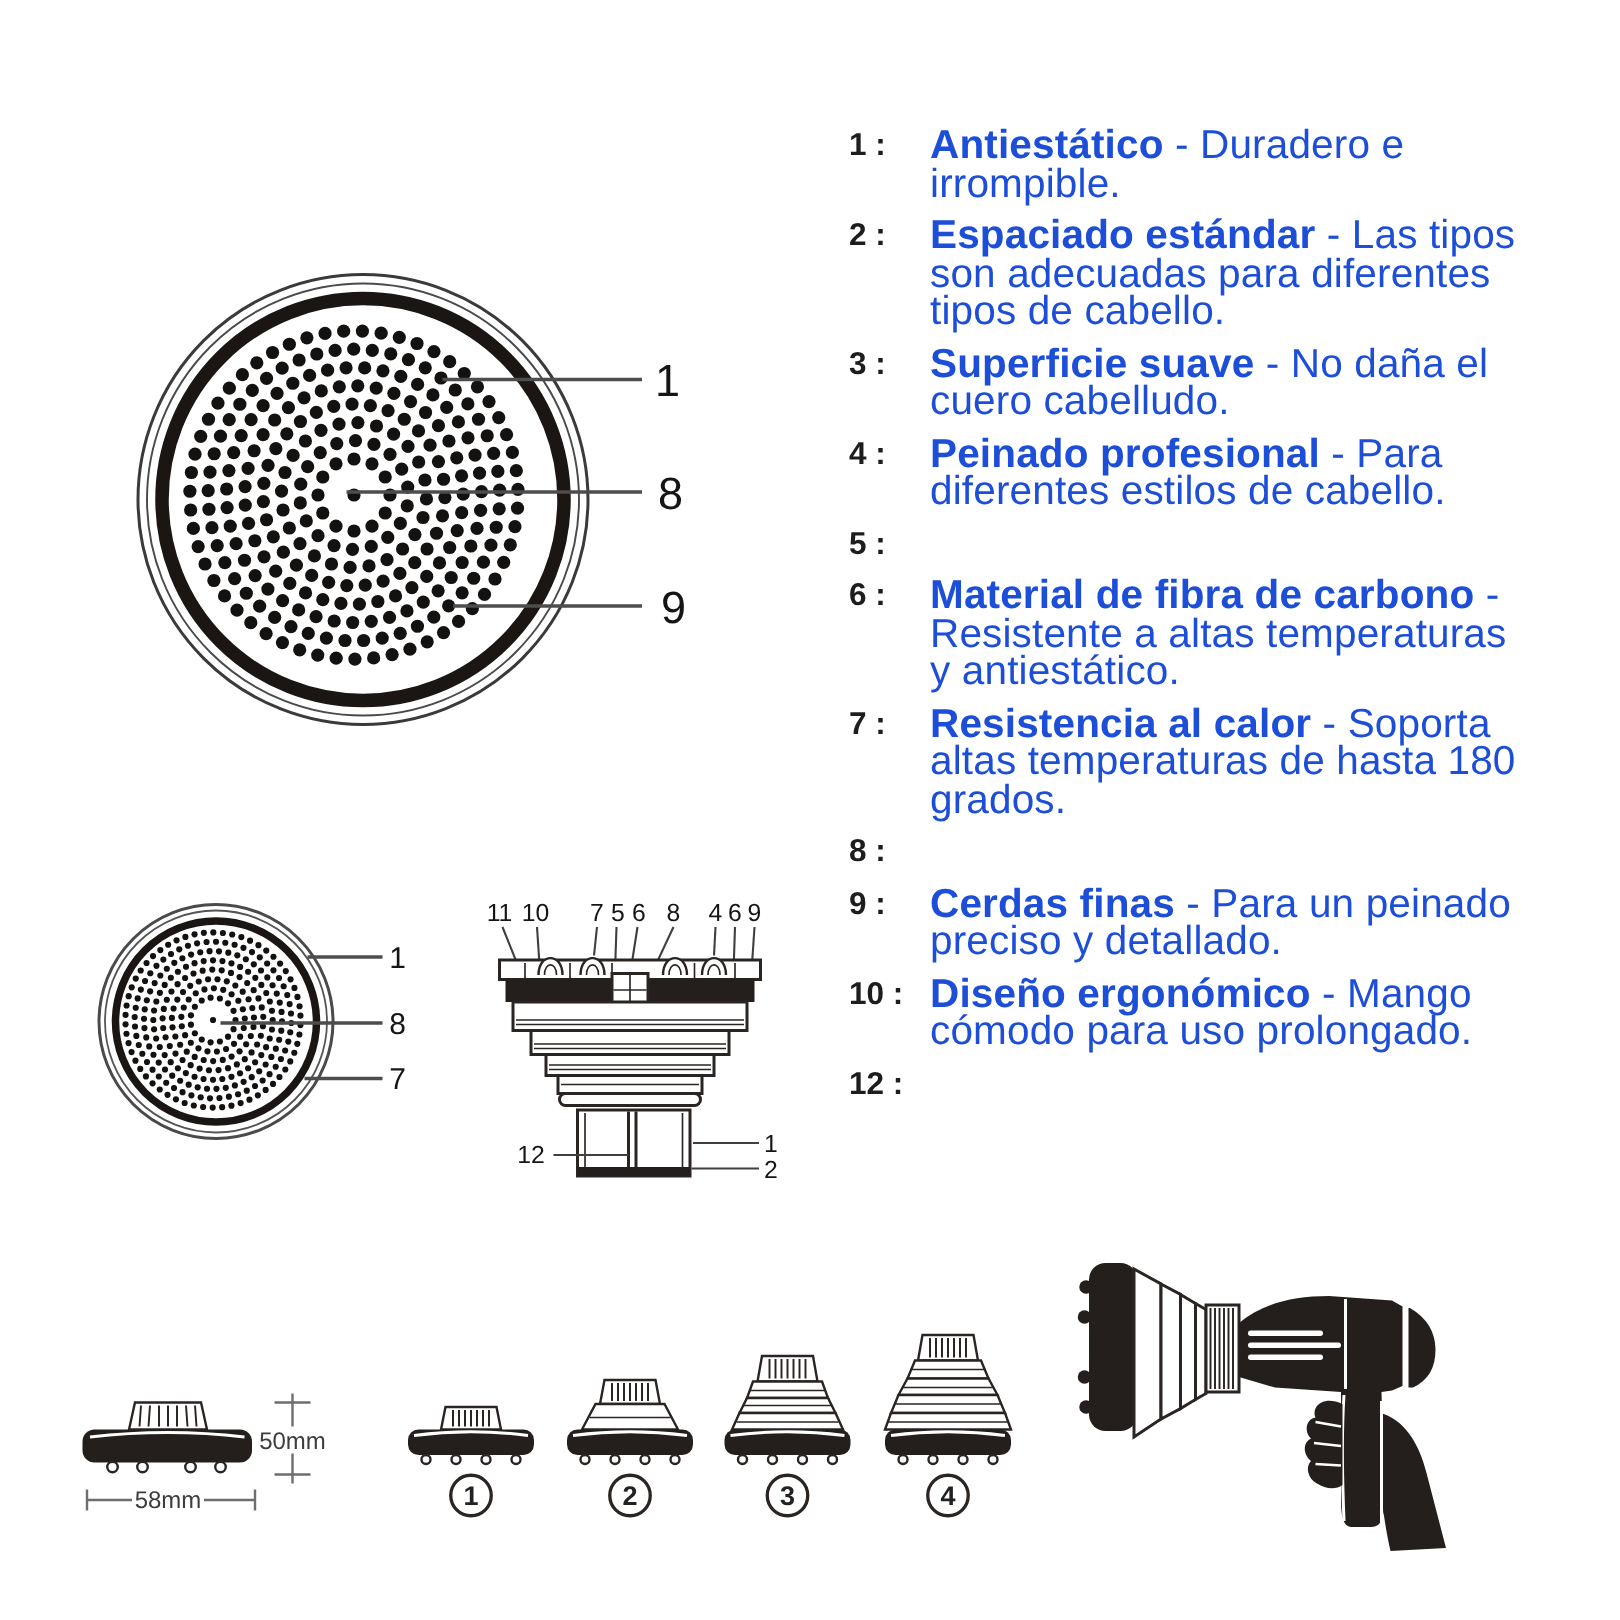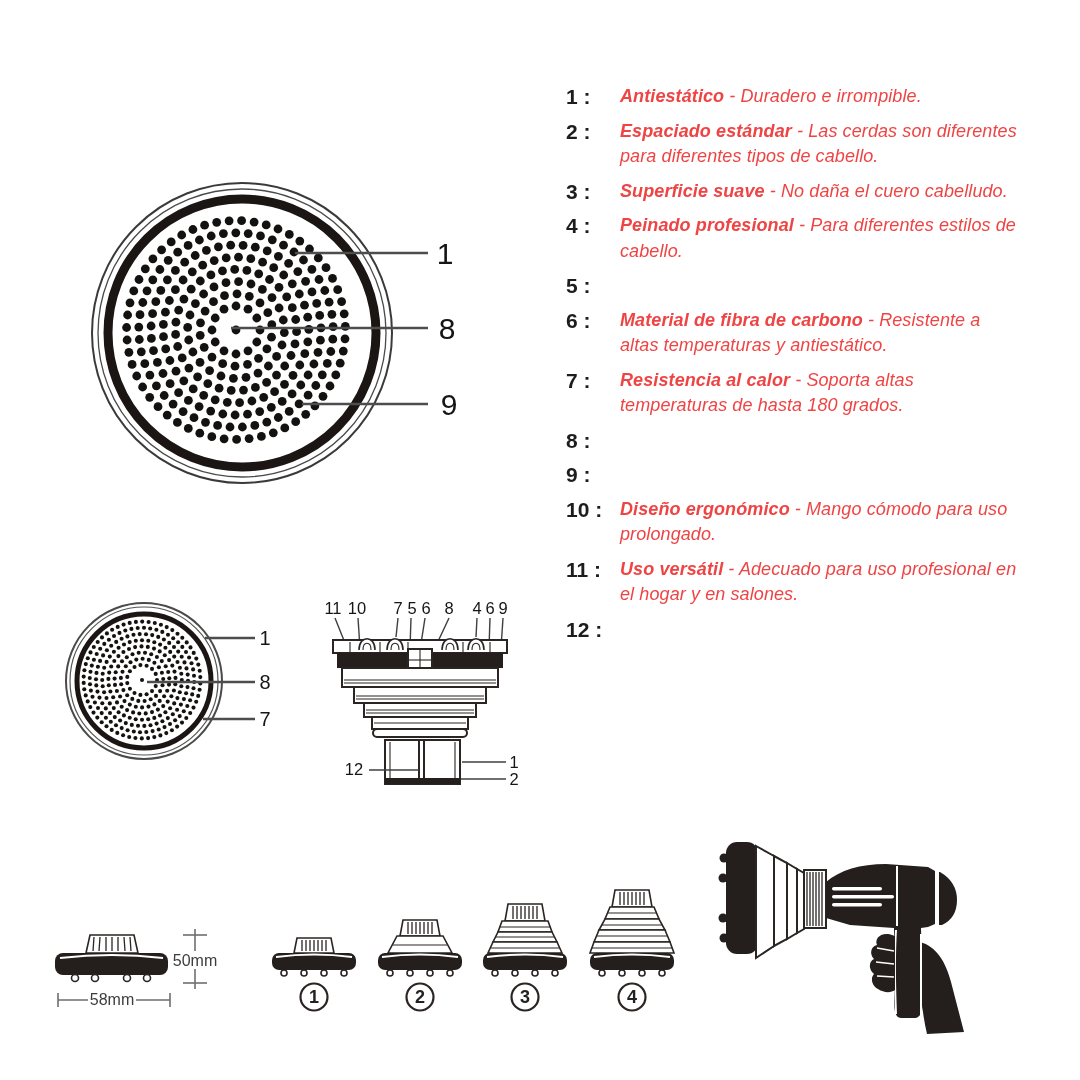--- a/index.html
+++ b/index.html
@@ -5,21 +5,21 @@
   html,body{margin:0;padding:0;background:#fff;}
   .canvas{position:relative;width:1080px;height:1080px;background:#ffffff;
           font-family:"Liberation Sans",sans-serif;overflow:hidden;}
   .canvas svg{position:absolute;}
 
   
   .features{position:absolute;left:566px;top:84px;width:452px;
             display:flex;flex-direction:column;gap:9px;color:#1a1a1a;}
   .feature{display:flex;}
   .fnum{flex:0 0 54px;width:54px;font-size:21px;line-height:25.5px;font-weight:600;color:#1d1d1d;}
-  .fbody{font-size:18px;line-height:25.5px;color:#ef4444;letter-spacing:.1px;font-style:italic;}
+  .fbody{font-size:27px;line-height:25.5px;color:#1d4ed8;letter-spacing:.1px;}
   .ftitle{font-weight:700;}
 
   
   .ink{fill:#241f1d;}
   .outl{fill:#ffffff;stroke:#2a2422;stroke-width:2;}
   .outl-thin{fill:#ffffff;stroke:#2a2422;stroke-width:1.6;}
   .fold{stroke:#2a2422;stroke-width:1.1;fill:none;}
   .leader{stroke:#4d4d4d;stroke-width:2.4;fill:none;}
   .leader-s{stroke:#3f3f3f;stroke-width:1.4;fill:none;}
   .callout-lg{font-size:30px;fill:#151515;}
@@ -322,21 +322,21 @@
     <text class="callout-lg" x="399" y="245" text-anchor="middle">9</text>
   </svg>
 
   <div class="features" id="feature-list">
       <div class="feature">
         <div class="fnum">1 :</div>
         <div class="fbody"><span class="ftitle">Antiestático</span><span> - Duradero e irrompible.</span></div>
       </div>
       <div class="feature">
         <div class="fnum">2 :</div>
-        <div class="fbody"><span class="ftitle">Espaciado estándar</span><span> - Las cerdas son diferentes para diferentes tipos de cabello.</span></div>
+        <div class="fbody"><span class="ftitle">Espaciado estándar</span><span> - Las tipos son adecuadas para diferentes tipos de cabello.</span></div>
       </div>
       <div class="feature">
         <div class="fnum">3 :</div>
         <div class="fbody"><span class="ftitle">Superficie suave</span><span> - No daña el cuero cabelludo.</span></div>
       </div>
       <div class="feature">
         <div class="fnum">4 :</div>
         <div class="fbody"><span class="ftitle">Peinado profesional</span><span> - Para diferentes estilos de cabello.</span></div>
       </div>
       <div class="feature">
@@ -348,28 +348,25 @@
       </div>
       <div class="feature">
         <div class="fnum">7 :</div>
         <div class="fbody"><span class="ftitle">Resistencia al calor</span><span> - Soporta altas temperaturas de hasta 180 grados.</span></div>
       </div>
       <div class="feature">
         <div class="fnum">8 :</div>
       </div>
       <div class="feature">
         <div class="fnum">9 :</div>
+        <div class="fbody"><span class="ftitle">Cerdas finas</span><span> - Para un peinado preciso y detallado.</span></div>
       </div>
       <div class="feature">
         <div class="fnum">10 :</div>
         <div class="fbody"><span class="ftitle">Diseño ergonómico</span><span> - Mango cómodo para uso prolongado.</span></div>
-      </div>
-      <div class="feature">
-        <div class="fnum">11 :</div>
-        <div class="fbody"><span class="ftitle">Uso versátil</span><span> - Adecuado para uso profesional en el hogar y en salones.</span></div>
       </div>
       <div class="feature">
         <div class="fnum">12 :</div>
       </div>
     </div>
 
   <svg style="left:55px;top:595px;" width="235" height="180" viewBox="0 0 235 180">
     <circle cx="89" cy="86" r="78" fill="none" stroke="#4a4a4a" stroke-width="2"></circle>
     <circle cx="89" cy="86" r="74" fill="none" stroke="#555" stroke-width="1.2"></circle>
     <circle cx="89" cy="86" r="67" fill="#ffffff" stroke="#1b1613" stroke-width="5"></circle>

